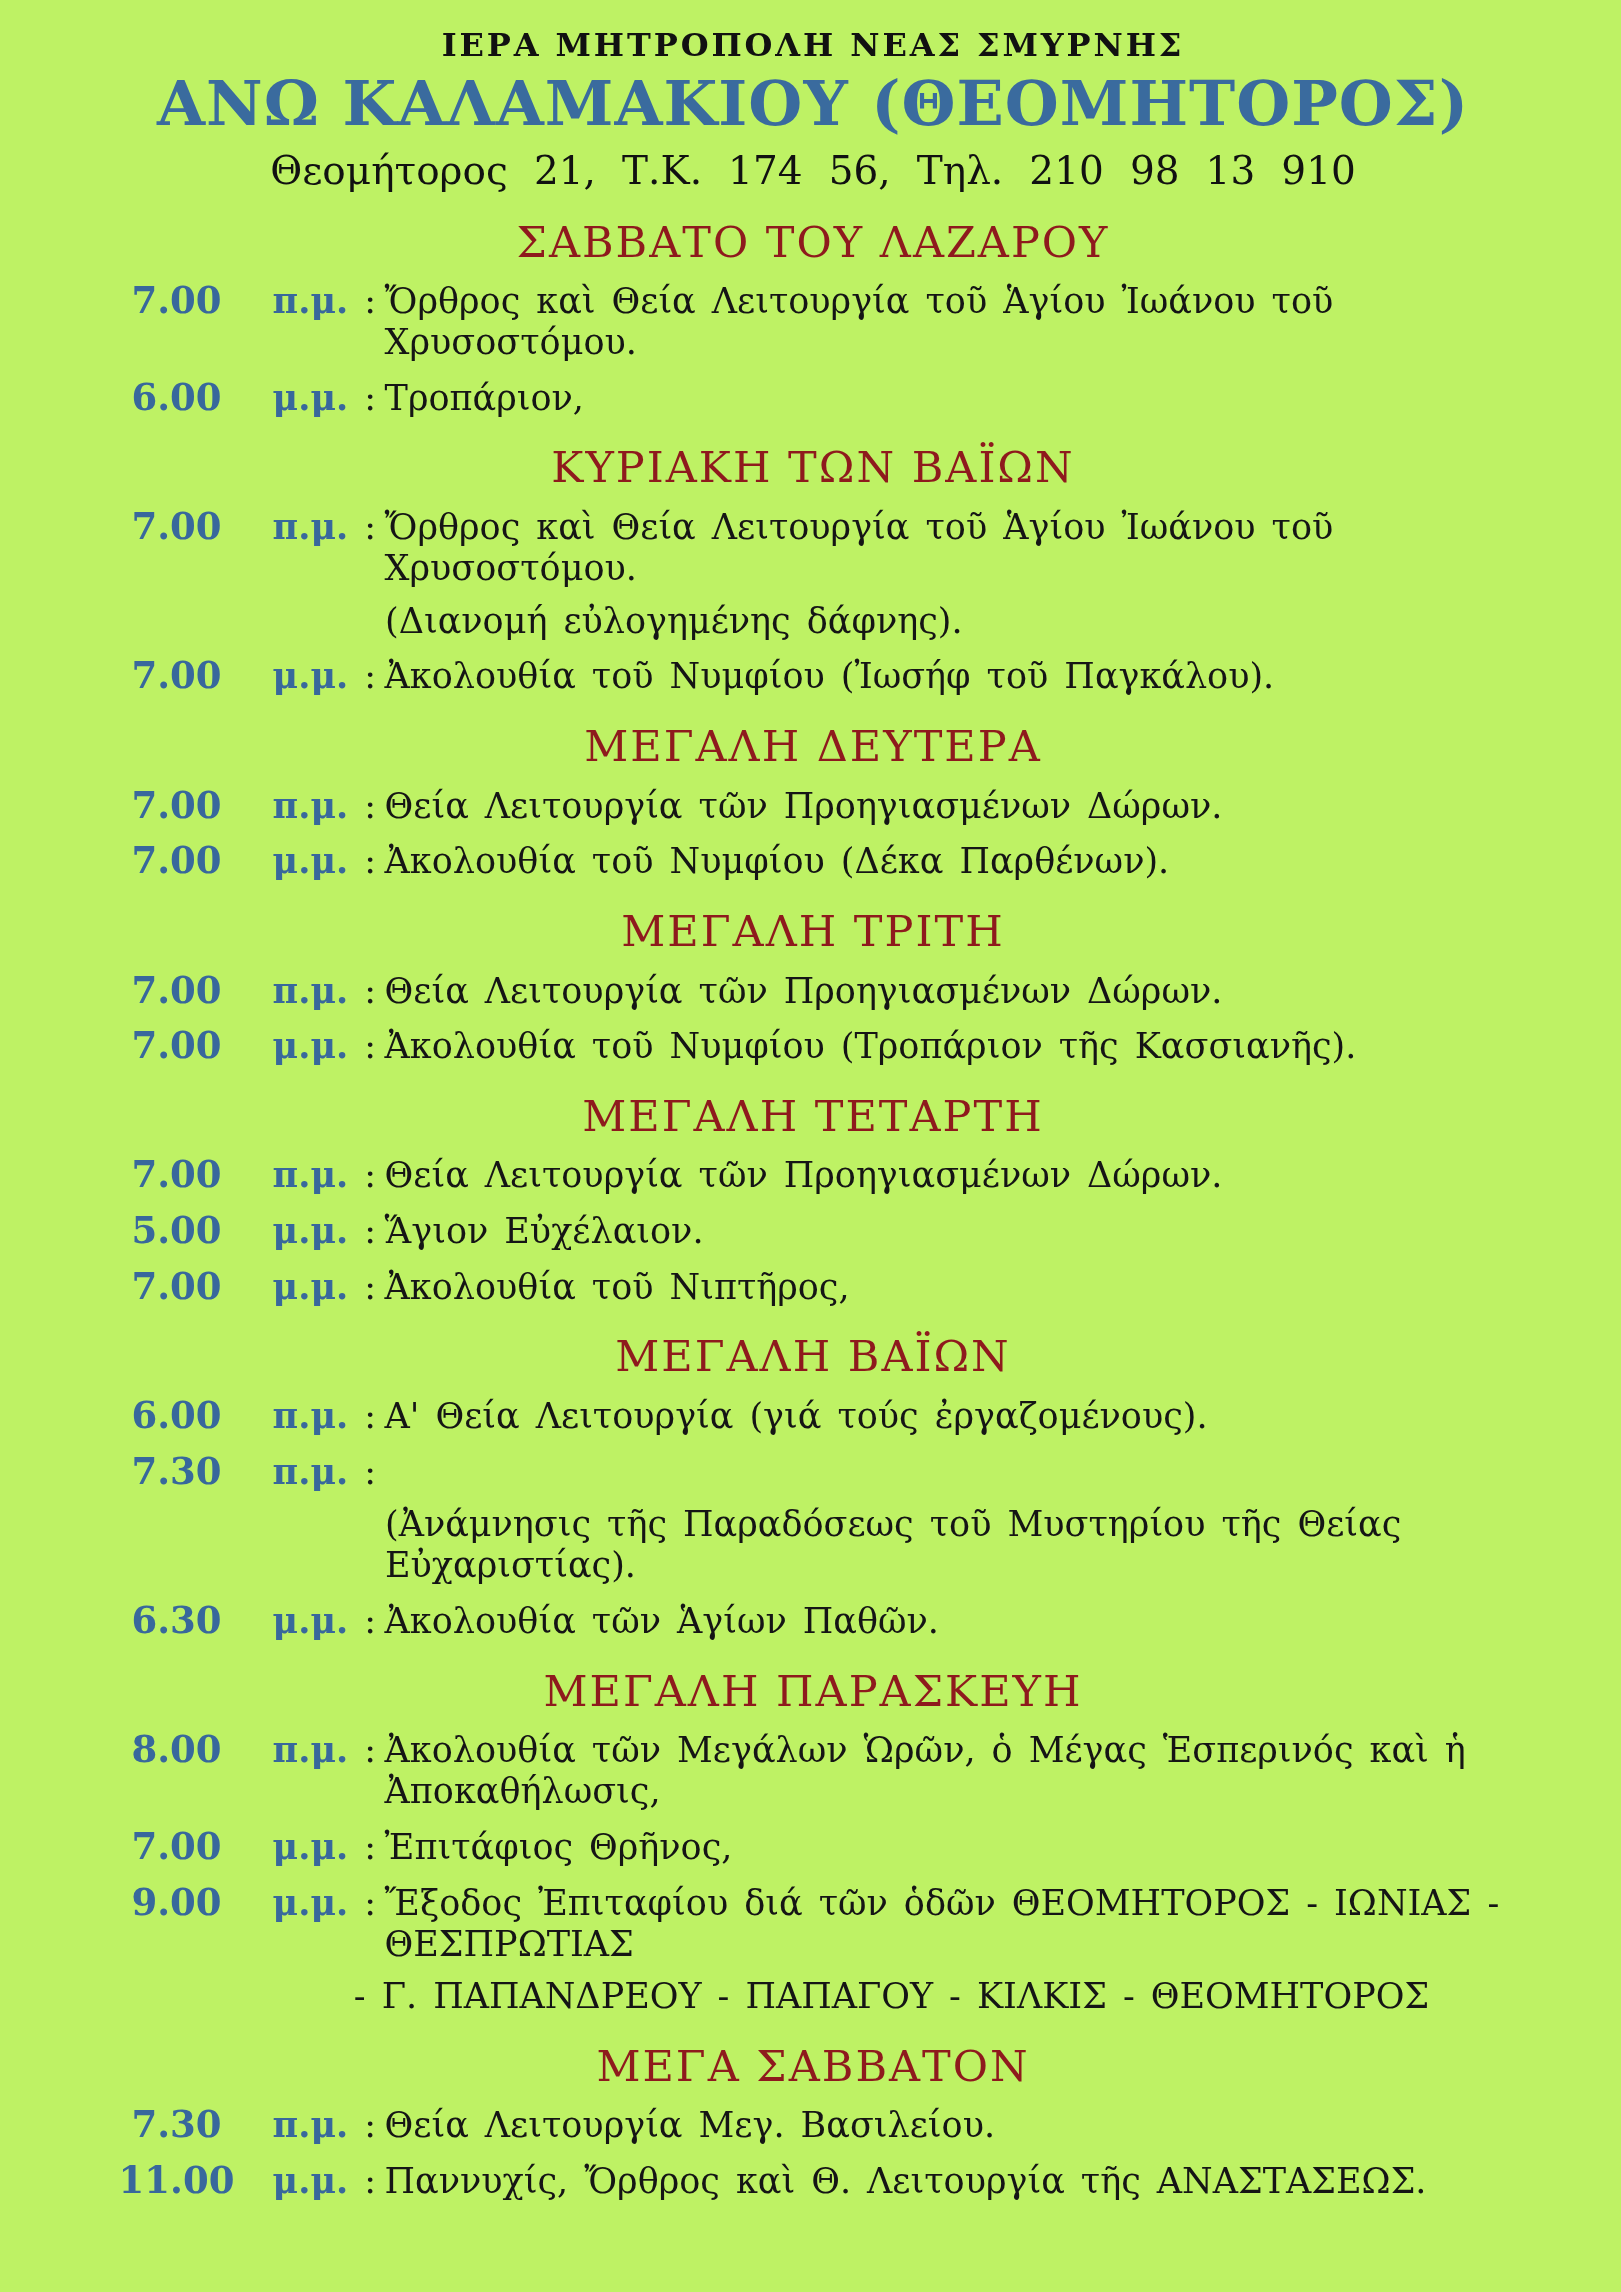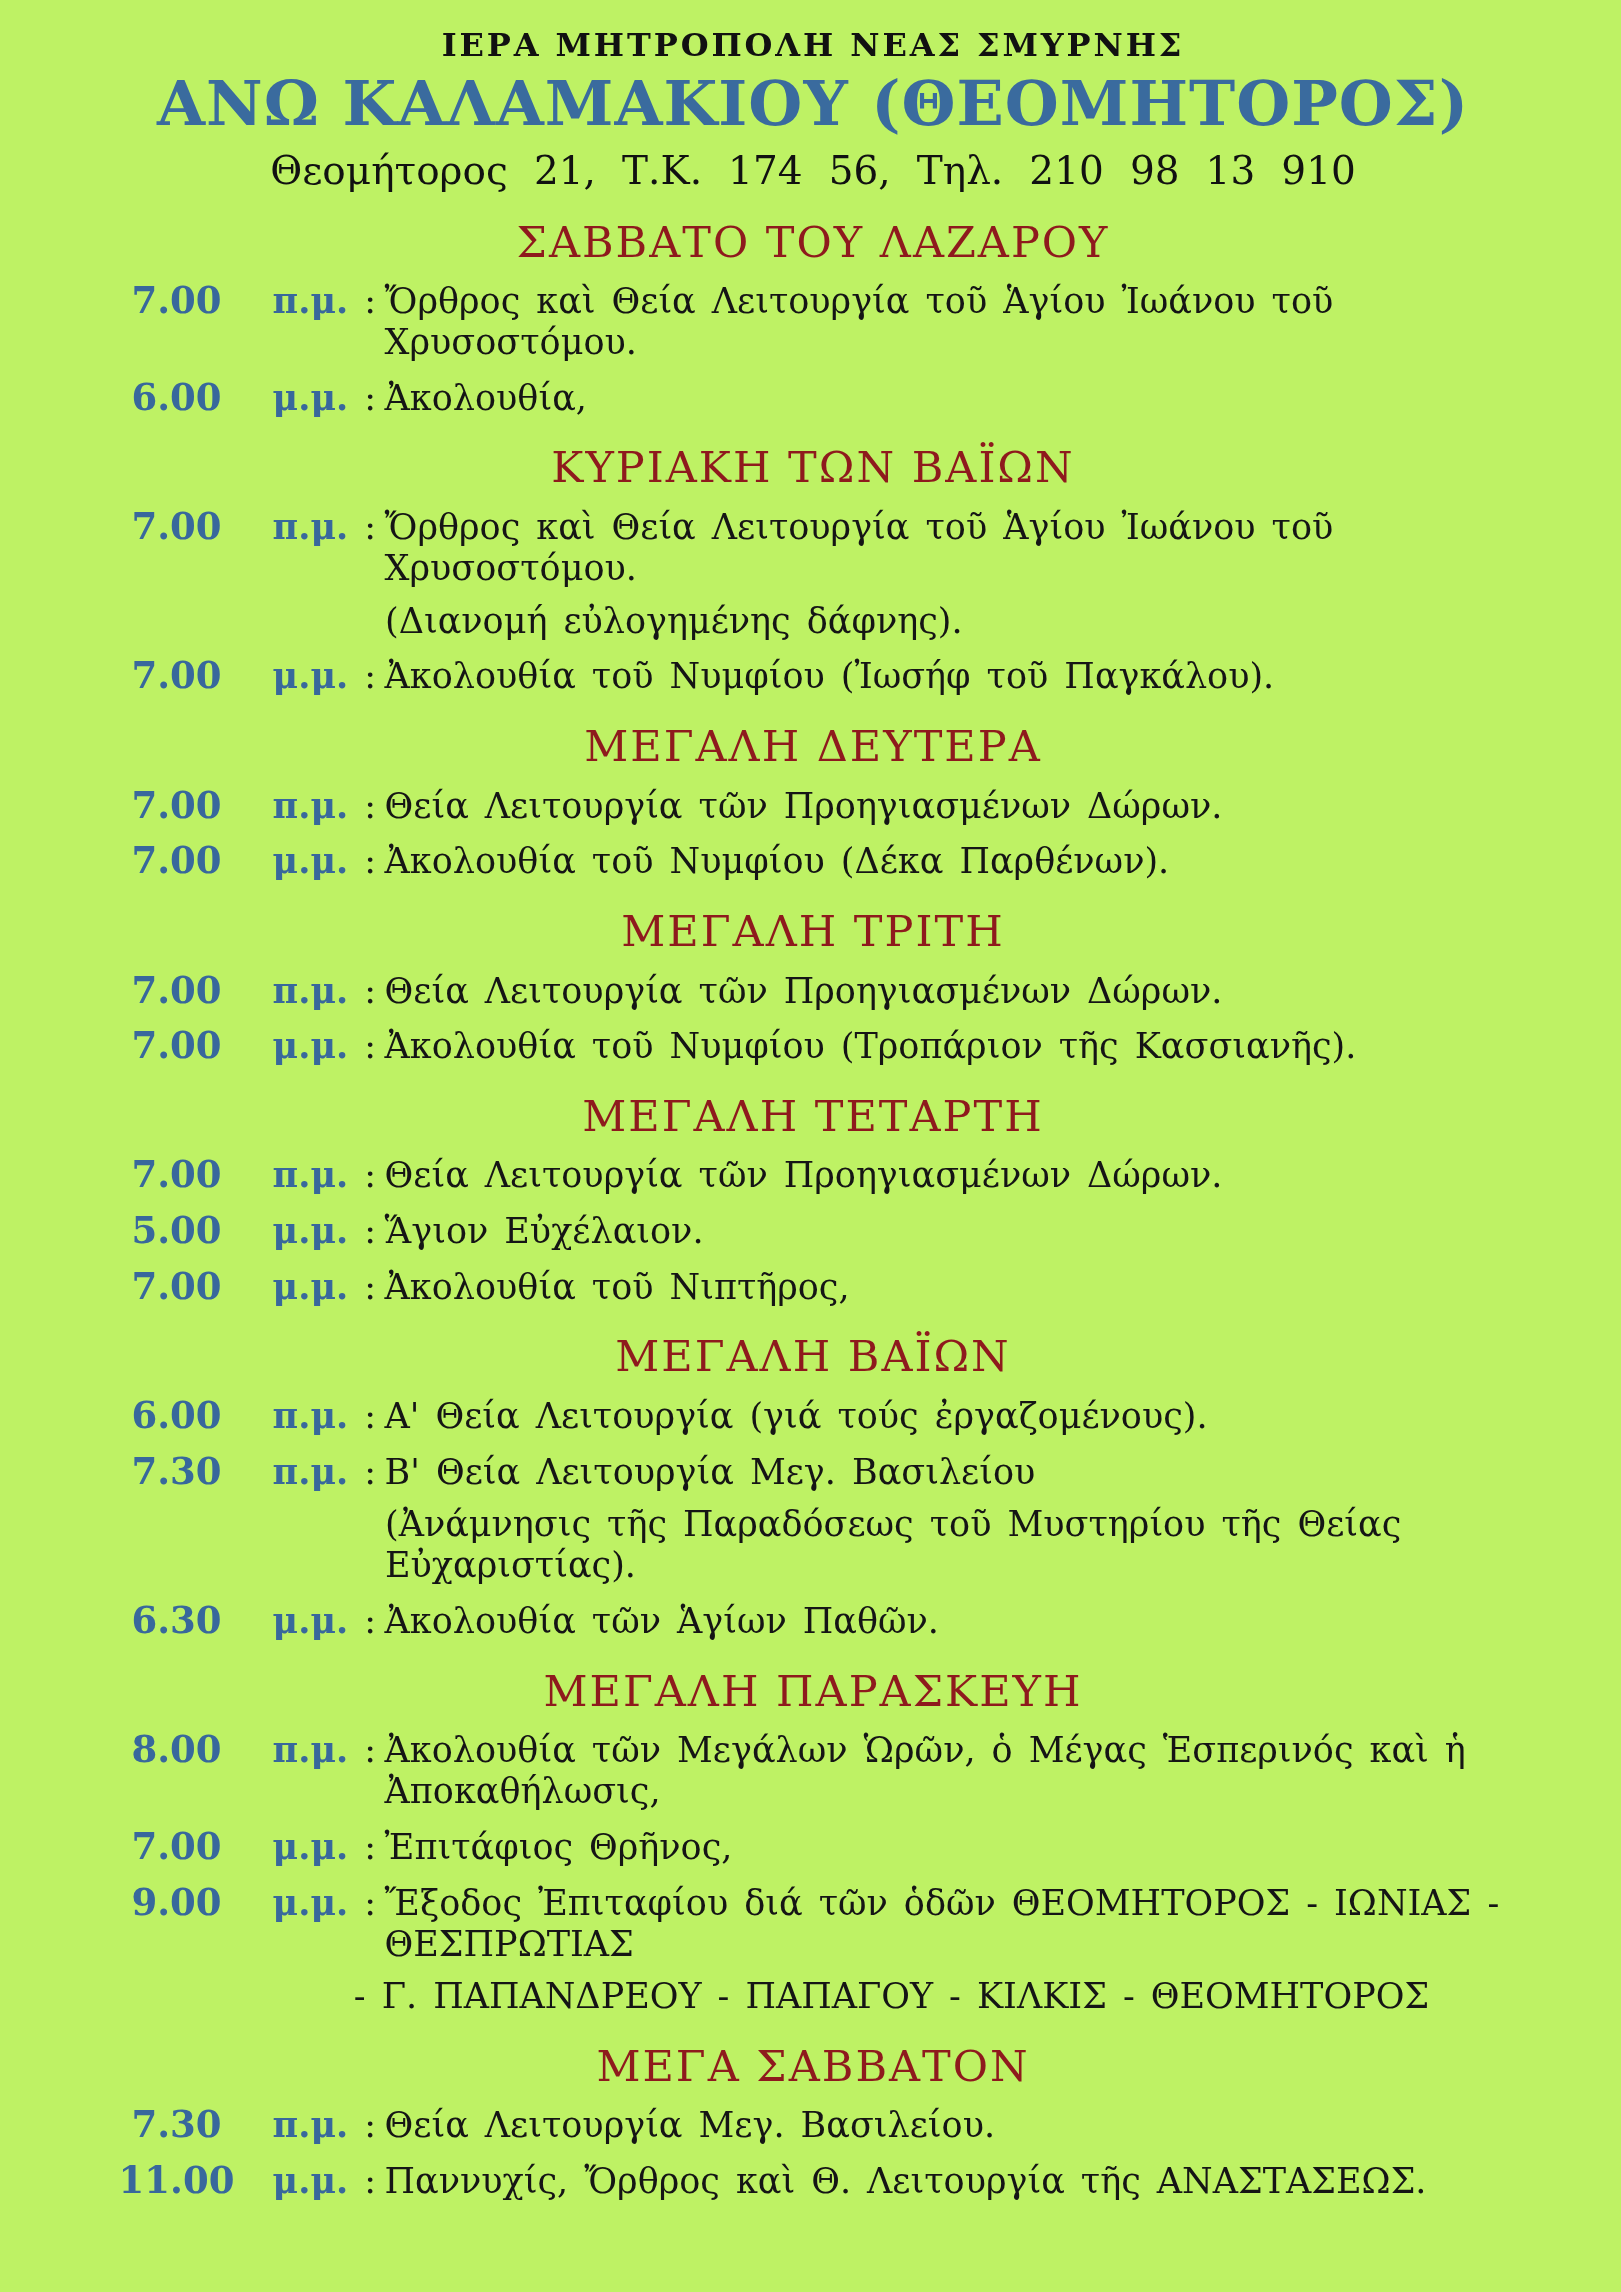--- a/index.html
+++ b/index.html
@@ -110,21 +110,21 @@
     <span class="time">7.00</span>
     <span class="meridiem">π.μ.</span>
     <span class="colon">:</span>
     <span class="desc">Ὄρθρος καὶ Θεία Λειτουργία τοῦ Ἁγίου Ἰωάνου τοῦ Χρυσοστόμου.</span>
   </div>
 
   <div class="entry">
     <span class="time">6.00</span>
     <span class="meridiem">μ.μ.</span>
     <span class="colon">:</span>
-    <span class="desc">Ἀκολουθία,</span>
+    <span class="desc">Τροπάριον,</span>
   </div>
 </div>
   </section>
 
   <section class="day-section">
     <h2 class="day-title">ΚΥΡΙΑΚΗ ΤΩΝ ΒΑΪΩΝ</h2>
     <div class="entries">
   <div class="entry">
     <span class="time">7.00</span>
     <span class="meridiem">π.μ.</span>
@@ -212,21 +212,20 @@
     <span class="time">6.00</span>
     <span class="meridiem">π.μ.</span>
     <span class="colon">:</span>
     <span class="desc">Α' Θεία Λειτουργία (γιά τούς ἐργαζομένους).</span>
   </div>
 
   <div class="entry">
     <span class="time">7.30</span>
     <span class="meridiem">π.μ.</span>
     <span class="colon">:</span>
-    <span class="desc">Β' Θεία Λειτουργία Μεγ. Βασιλείου</span>
   </div>
 <div class="entry-cont cont-indent">(Ἀνάμνησις τῆς Παραδόσεως τοῦ Μυστηρίου τῆς Θείας Εὐχαριστίας).</div>
   <div class="entry">
     <span class="time">6.30</span>
     <span class="meridiem">μ.μ.</span>
     <span class="colon">:</span>
     <span class="desc">Ἀκολουθία τῶν Ἁγίων Παθῶν.</span>
   </div>
 </div>
   </section>

